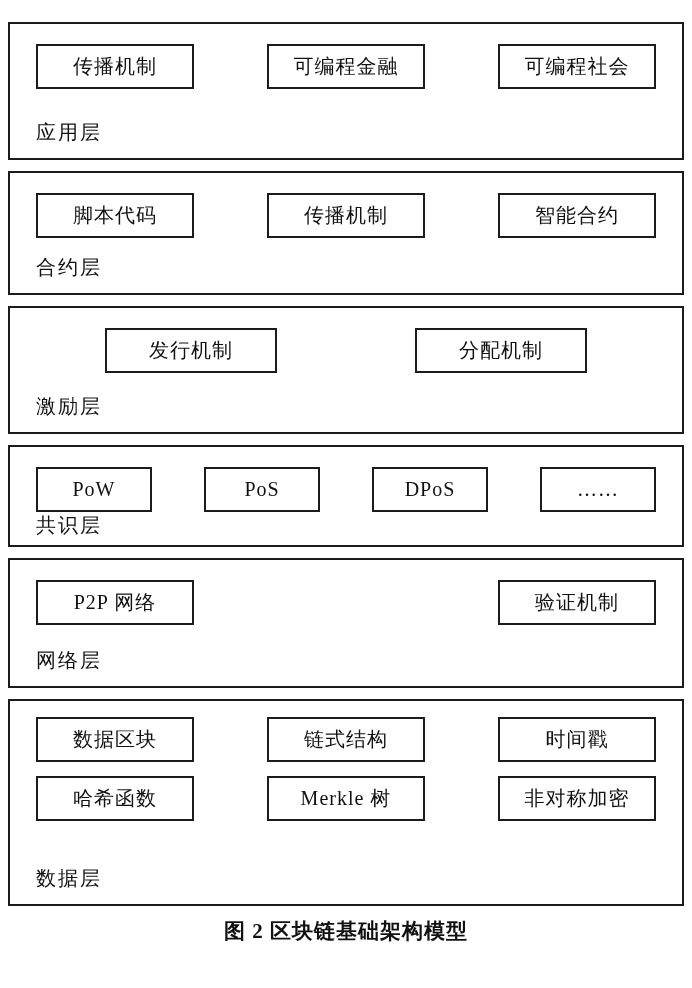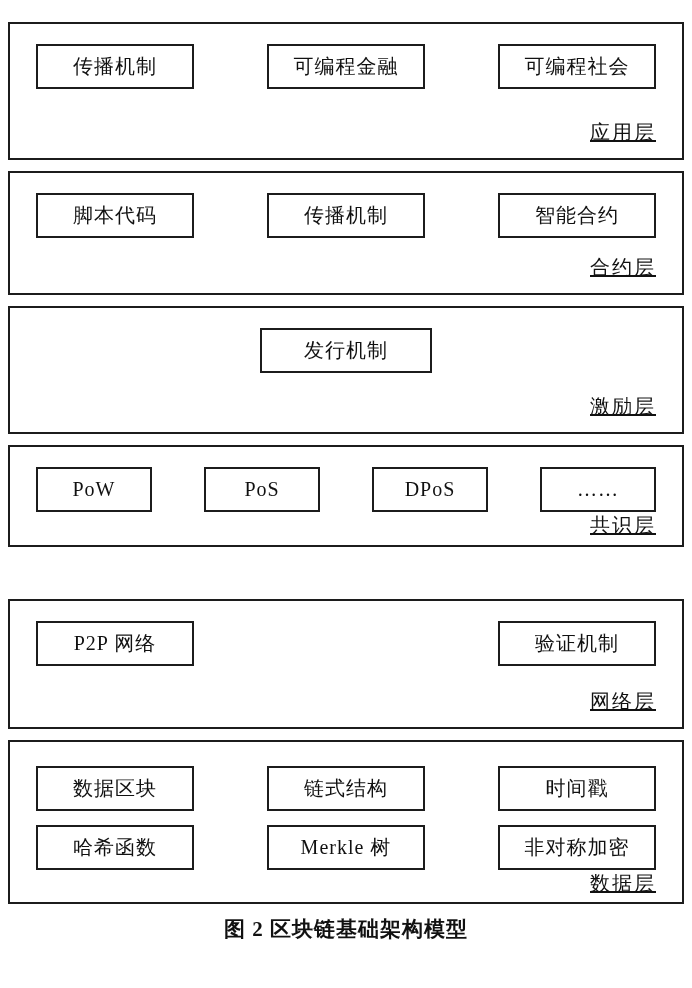--- a/index.html
+++ b/index.html
@@ -23,22 +23,22 @@
     background: #ffffff;
     margin-bottom: 11px;
     display: flex;
     flex-direction: column;
     padding: 20px 26px 8px 26px;
   }
   .layer-app       { height: 138px; }
   .layer-contract  { height: 124px; }
   .layer-incentive { height: 128px; }
   .layer-consensus { height: 102px; }
-  .layer-network   { height: 130px; margin-top: 41px; }
-  .layer-data      { height: 164px; padding-top: 24px; }
+  .layer-network   { height: 130px; }
+  .layer-data      { height: 207px; padding-top: 16px; }
 
   .box-row {
     display: flex;
     justify-content: space-between;
   }
   .row-around { justify-content: space-around; }
 
   .box {
     border: 2px solid #1c1c1c;
     height: 45px;
@@ -49,25 +49,24 @@
     letter-spacing: 1px;
     white-space: nowrap;
     background: #ffffff;
   }
   .box-3 { width: 158px; }
   .box-2 { width: 172px; }
   .box-4 { width: 116px; }
 
   .layer-label {
     margin-top: auto;
-    text-align: right;
+    text-align: left;
     font-size: 20px;
     letter-spacing: 2px;
     padding-bottom: 4px;
-    text-decoration: underline;
   }
 
   .data-rows {
     display: flex;
     flex-direction: column;
     gap: 14px;
   }
 
   .caption {
     text-align: center;
@@ -96,20 +95,21 @@
       <div class="box box-3">脚本代码</div>
       <div class="box box-3">传播机制</div>
       <div class="box box-3">智能合约</div>
     </div>
     <div class="layer-label">合约层</div>
   </section>
 
   <section class="layer layer-incentive">
     <div class="box-row row-around">
       <div class="box box-2">发行机制</div>
+      <div class="box box-2">分配机制</div>
     </div>
     <div class="layer-label">激励层</div>
   </section>
 
   <section class="layer layer-consensus">
     <div class="box-row">
       <div class="box box-4">PoW</div>
       <div class="box box-4">PoS</div>
       <div class="box box-4">DPoS</div>
       <div class="box box-4">……</div>

